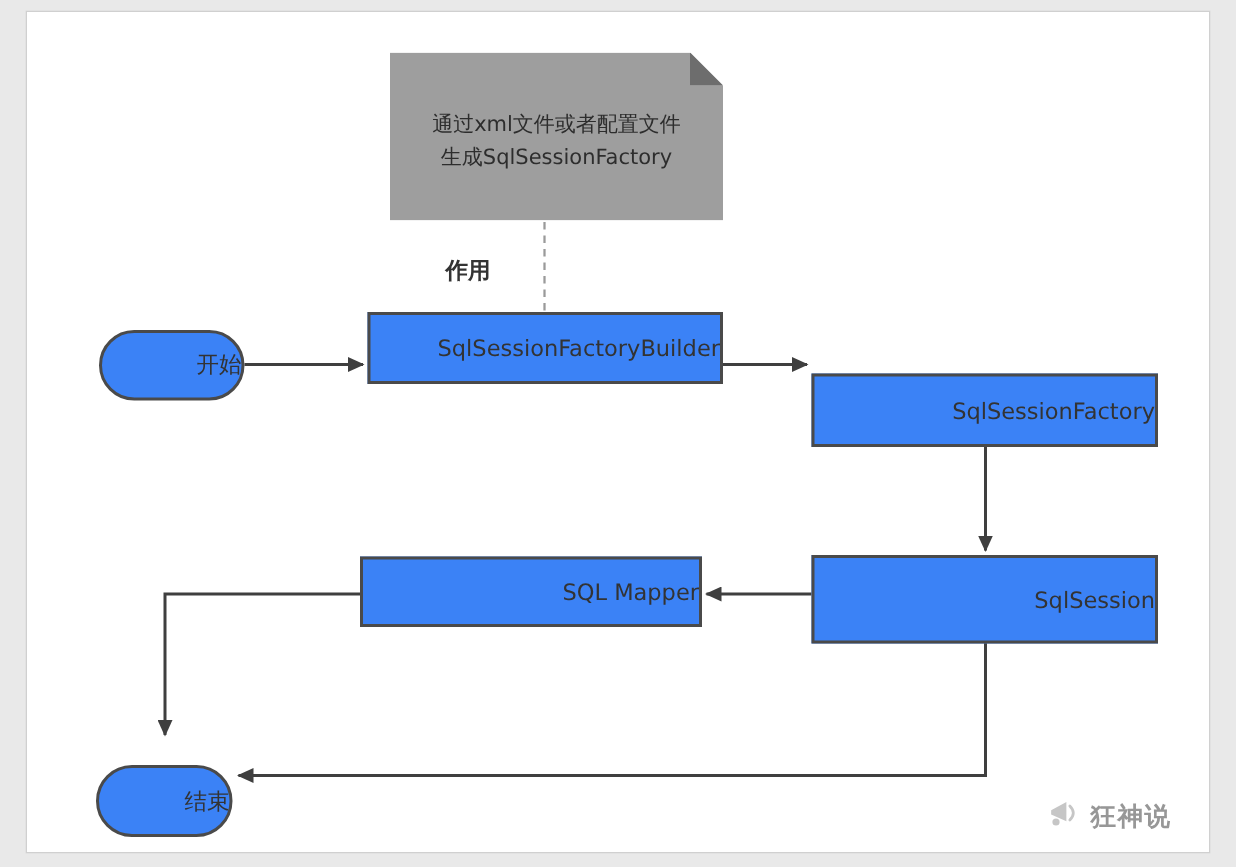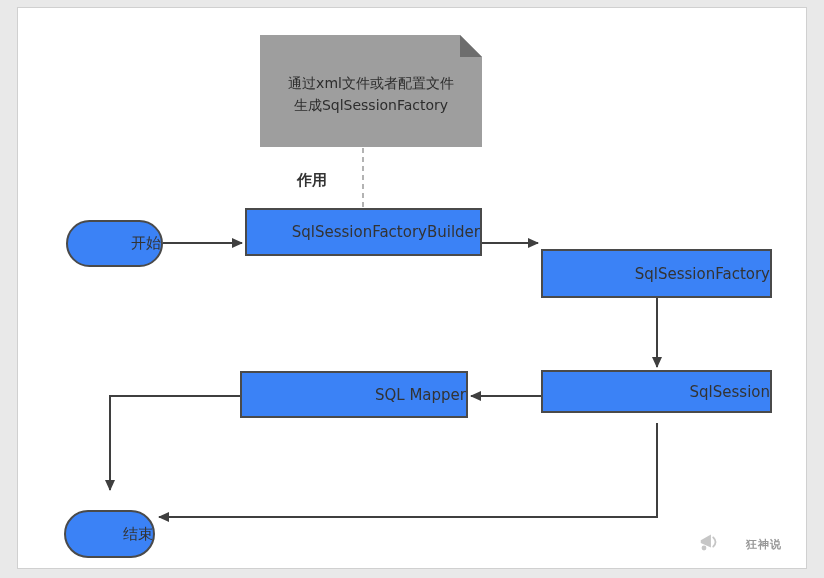--- a/index.html
+++ b/index.html
@@ -58,44 +58,43 @@
     display: flex;
     align-items: center;
     justify-content: flex-end;
     font-size: 15px;
     color: #333333;
   }
   .pill { border-radius: 26px; }
   .node-start   { left: 66px;  top: 220px; width: 97px;  height: 47px; }
   .node-builder { left: 245px; top: 208px; width: 237px; height: 48px; }
   .node-factory { left: 541px; top: 213px; width: 231px; height: 49px; margin-top: 36px; }
-  .node-session { left: 541px; top: 370px; width: 231px; height: 43px; }
+  .node-session { left: 541px; top: 370px; width: 231px; height: 59px; }
   .node-mapper  { left: 240px; top: 371px; width: 228px; height: 47px; }
   .node-end     { left: 64px;  top: 510px; width: 91px;  height: 48px; }
   
   .arrows {
     position: absolute;
     left: 0; top: 0;
     width: 824px; height: 578px;
     pointer-events: none;
   }
   
   .watermark {
     position: absolute;
     left: 698px; top: 530px;
     display: flex;
     align-items: center;
     gap: 5px;
   }
   .watermark-text {
-    font-size: 11px;
+    font-size: 17px;
     font-weight: 600;
     color: #979797;
     letter-spacing: 1px;
-    margin-left: 19px;
   }
 </style>
 </head>
 <body>
 
 <div class="stage">
 
   <div class="panel"></div>
 
   <div class="note">

